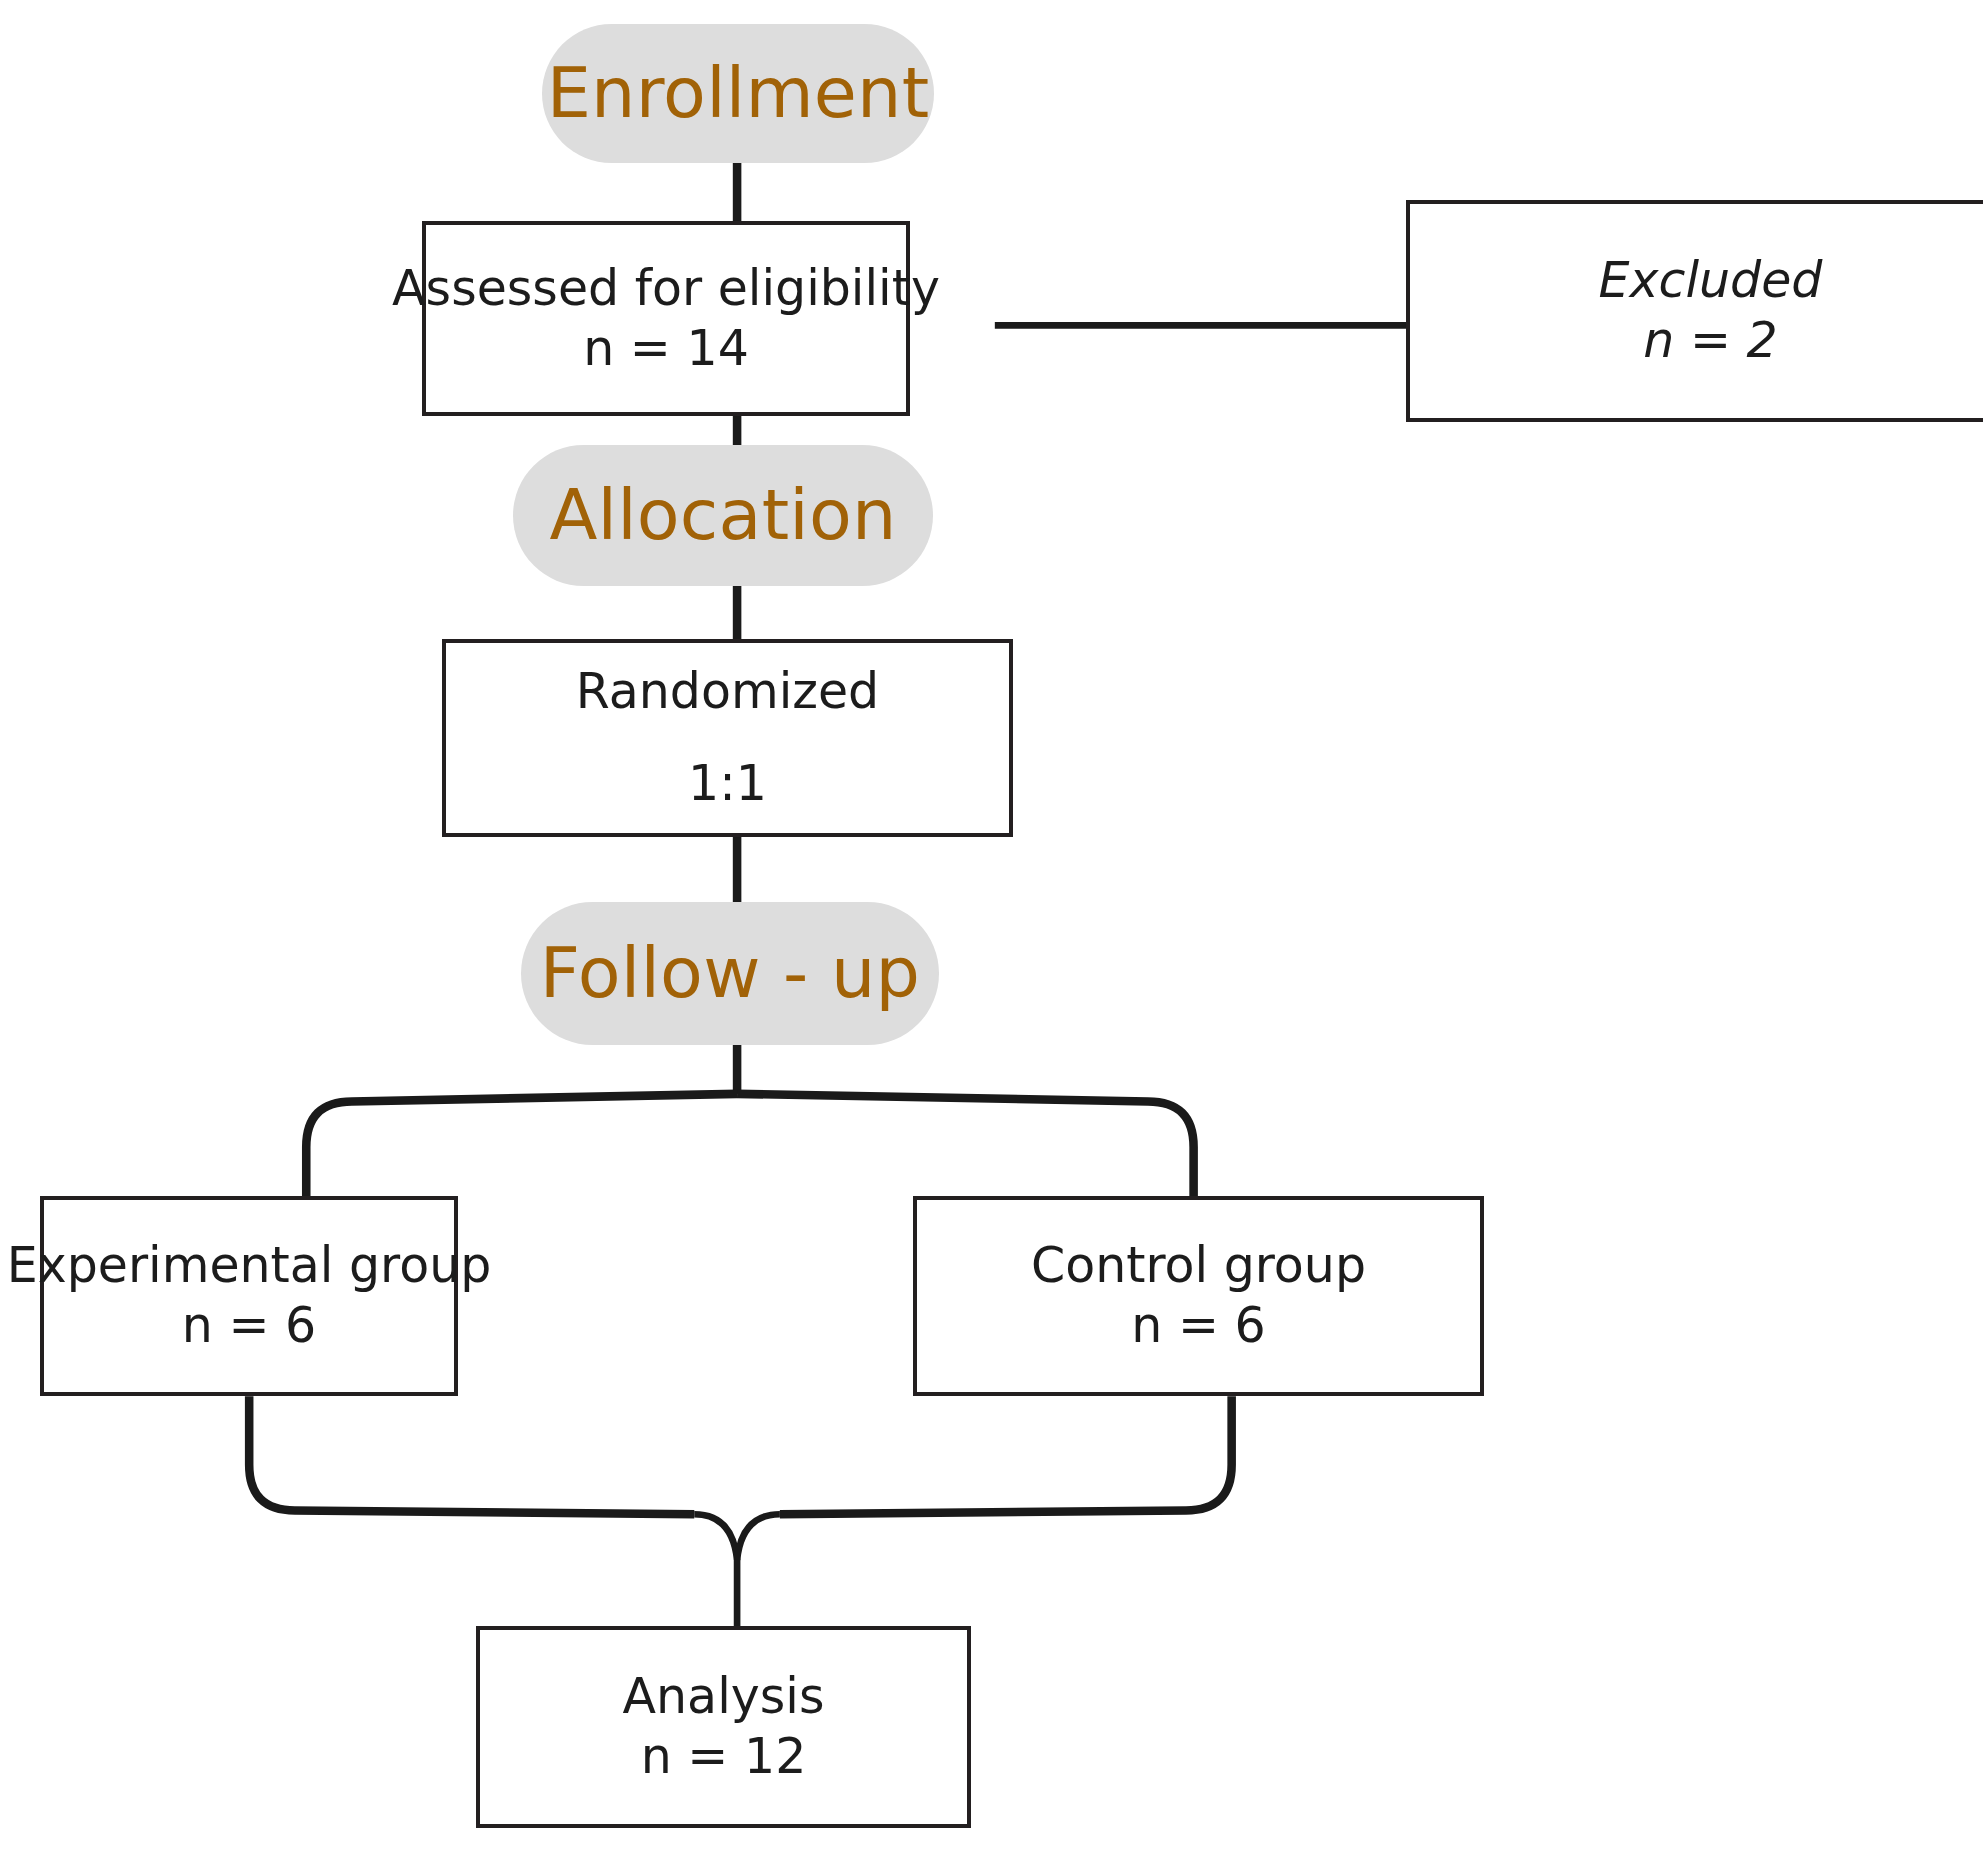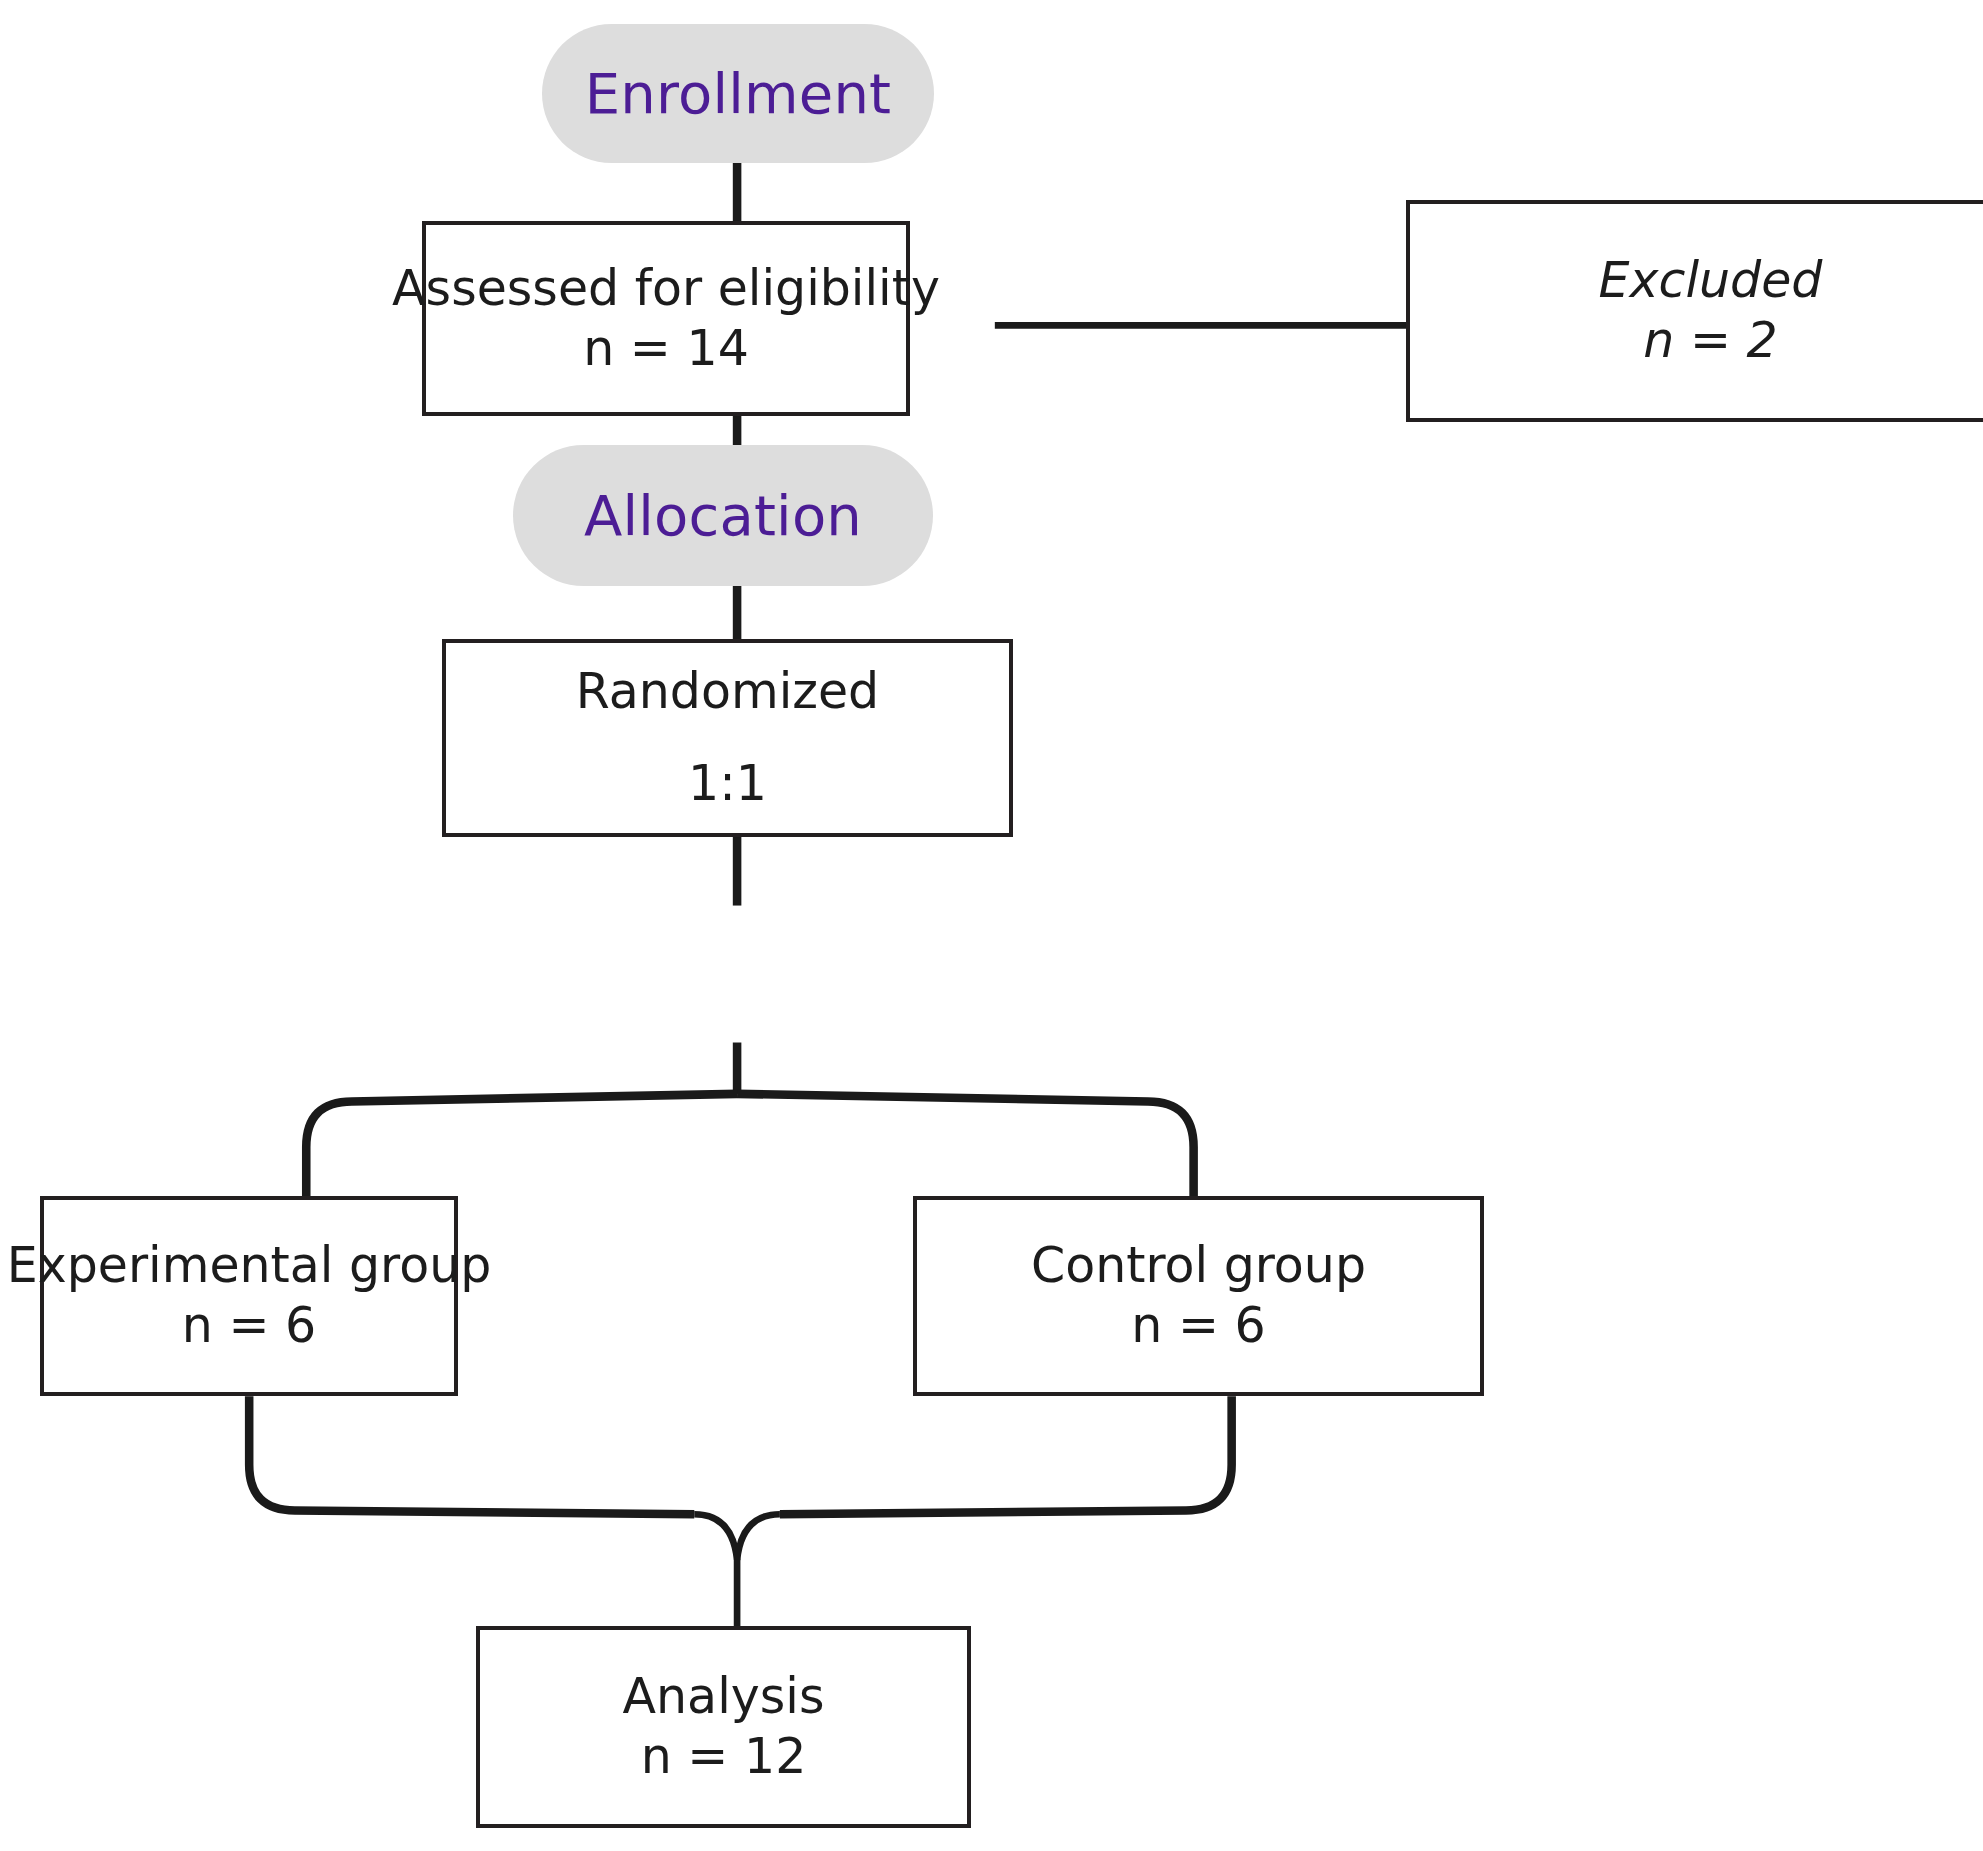--- a/index.html
+++ b/index.html
@@ -32,24 +32,24 @@
     flex-direction: column;
     align-items: center;
     justify-content: center;
     text-align: center;
     color: #1c1c1c;
     z-index: 3;
   }
   .stage-pill {
     background: #dddddd;
     border-radius: 950px;
-    font-size: 56px;
+    font-size: 70px;
     line-height: 1.1;
     letter-spacing: 0.2px;
-    color: #4c1d95;
+    color: #a16207;
   }
   .box {
     background: #ffffff;
     border: 4.8px solid #231f20;
     font-size: 49px;
     line-height: 1.22;
   }
   .box .line {
     display: block;
     white-space: nowrap;
@@ -115,20 +115,23 @@
 
   <div class="node stage-pill" id="pill-allocation">
     <span class="line">Allocation</span>
   </div>
 
   <div class="node box" id="box-randomized">
     <span class="line">Randomized</span>
     <span class="line">1:1</span>
   </div>
 
+  <div class="node stage-pill" id="pill-followup">
+    <span class="line">Follow - up</span>
+  </div>
 
   <div class="node box" id="box-experimental">
     <span class="line">Experimental group</span>
     <span class="line">n = 6</span>
   </div>
 
   <div class="node box" id="box-control">
     <span class="line">Control group</span>
     <span class="line">n = 6</span>
   </div>

